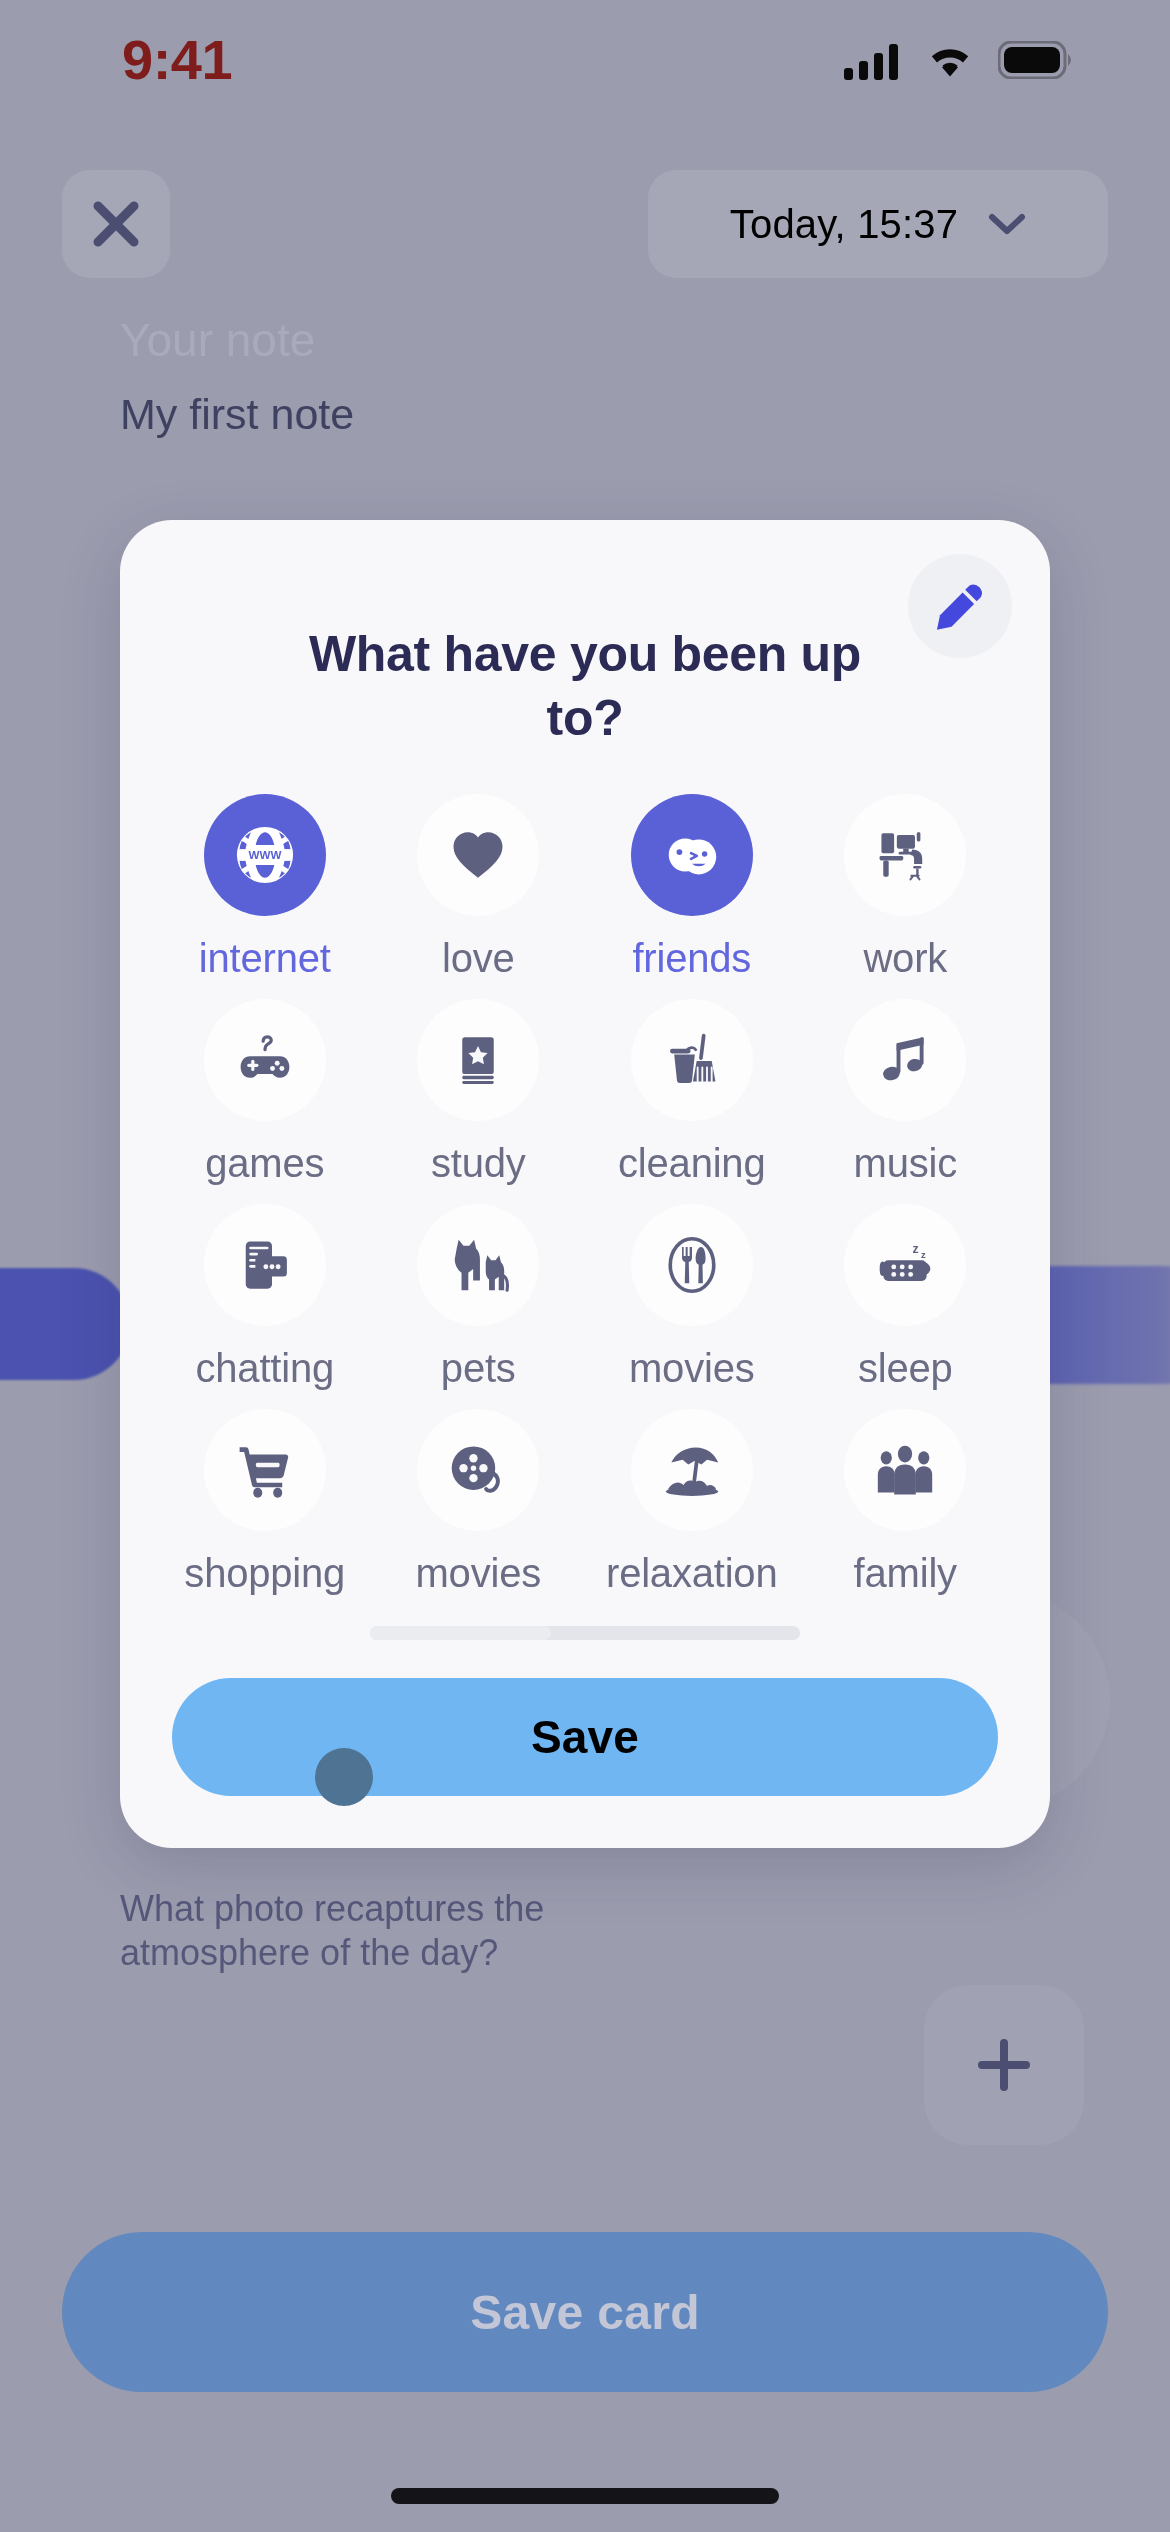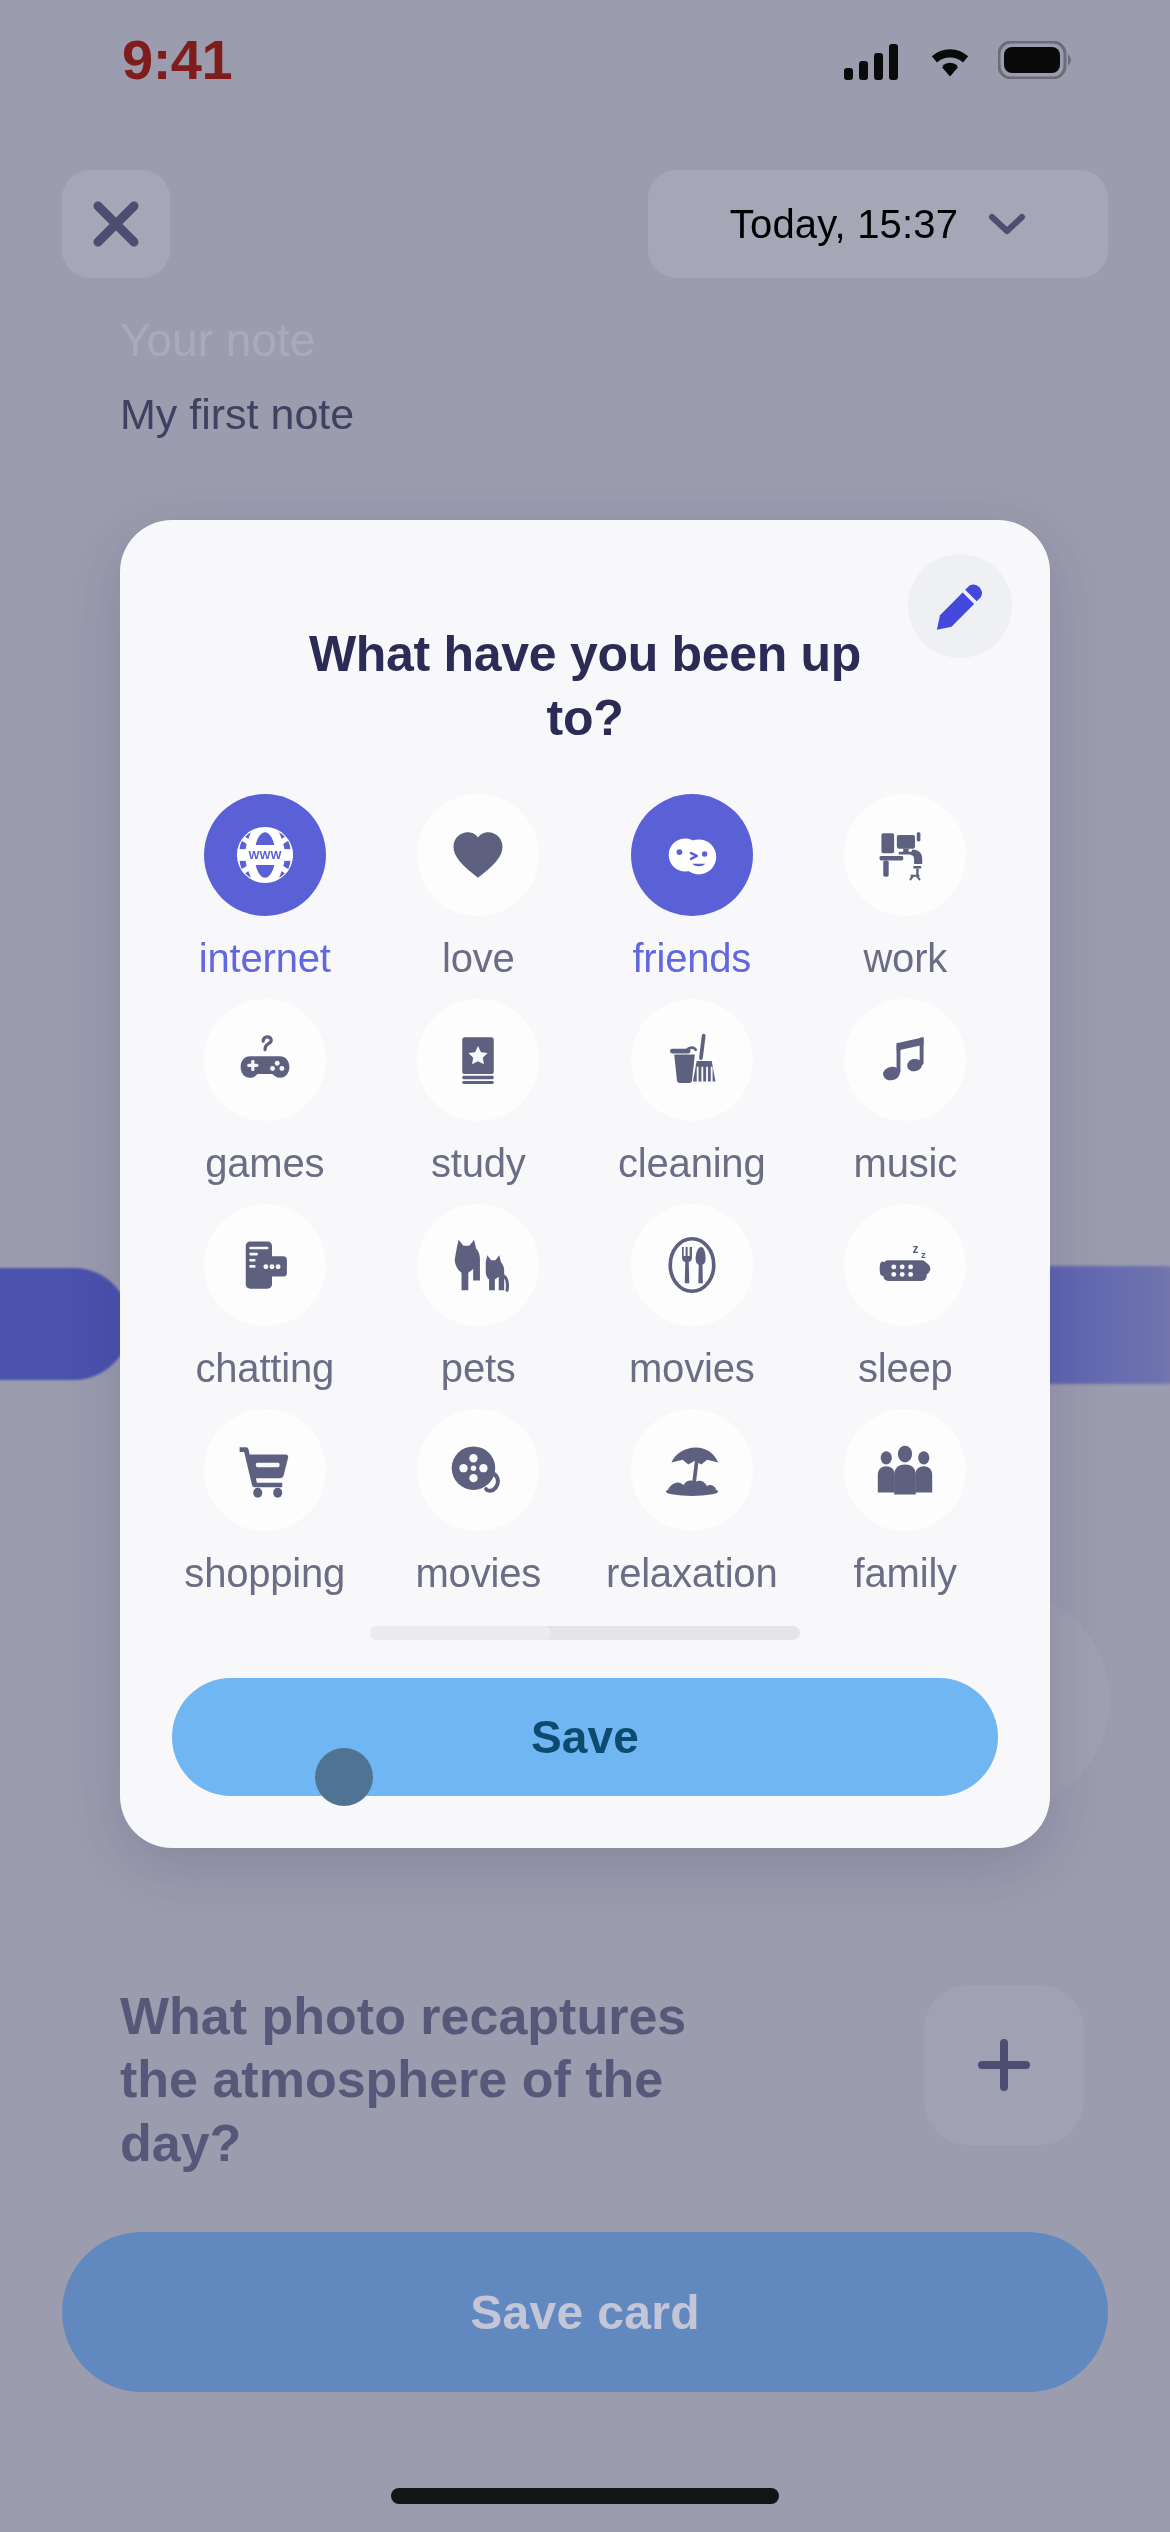--- a/index.html
+++ b/index.html
@@ -74,22 +74,22 @@
   #bg-pill-right span { font-size:42px; color:#cfd0e0; opacity:.75; }
 
   #bg-faint-circle {
     position:absolute; right:60px; top:1590px;
     width:220px; height:220px; border-radius:50%;
     background:rgba(255,255,255,0.045);
   }
 
   
   #bg-question {
-    position:absolute; left:120px; top:1985px; width:620px;
-    font-size:52px; line-height:1.22; font-weight:700; color:#4b4d72;
+    position:absolute; left:120px; top:1887px; width:620px;
+    font-size:36px; line-height:1.22; font-weight:400; color:#4b4d72;
     opacity:.85;
   }
   #bg-add-btn {
     position:absolute; right:86px; top:1985px;
     width:160px; height:160px; border-radius:44px;
     background:rgba(255,255,255,0.055);
     display:flex; align-items:center; justify-content:center;
   }
 
   
@@ -168,21 +168,21 @@
   }
 
   
   #modal-save {
     position:relative;
     margin:38px 52px 0 52px; height:118px; border-radius:59px;
     background:#6fb6f3;
     display:flex; align-items:center; justify-content:center;
   }
   #modal-save span {
-    font-size:46px; font-weight:700; color:#0c4a6e; letter-spacing:.2px;
+    font-size:46px; font-weight:700; color:#000000; letter-spacing:.2px;
   }
   #touch-dot {
     position:absolute; left:143px; top:70px;
     width:58px; height:58px; border-radius:50%;
     background:#4e7393;
   }
 </style>
 </head>
 <body>
 

